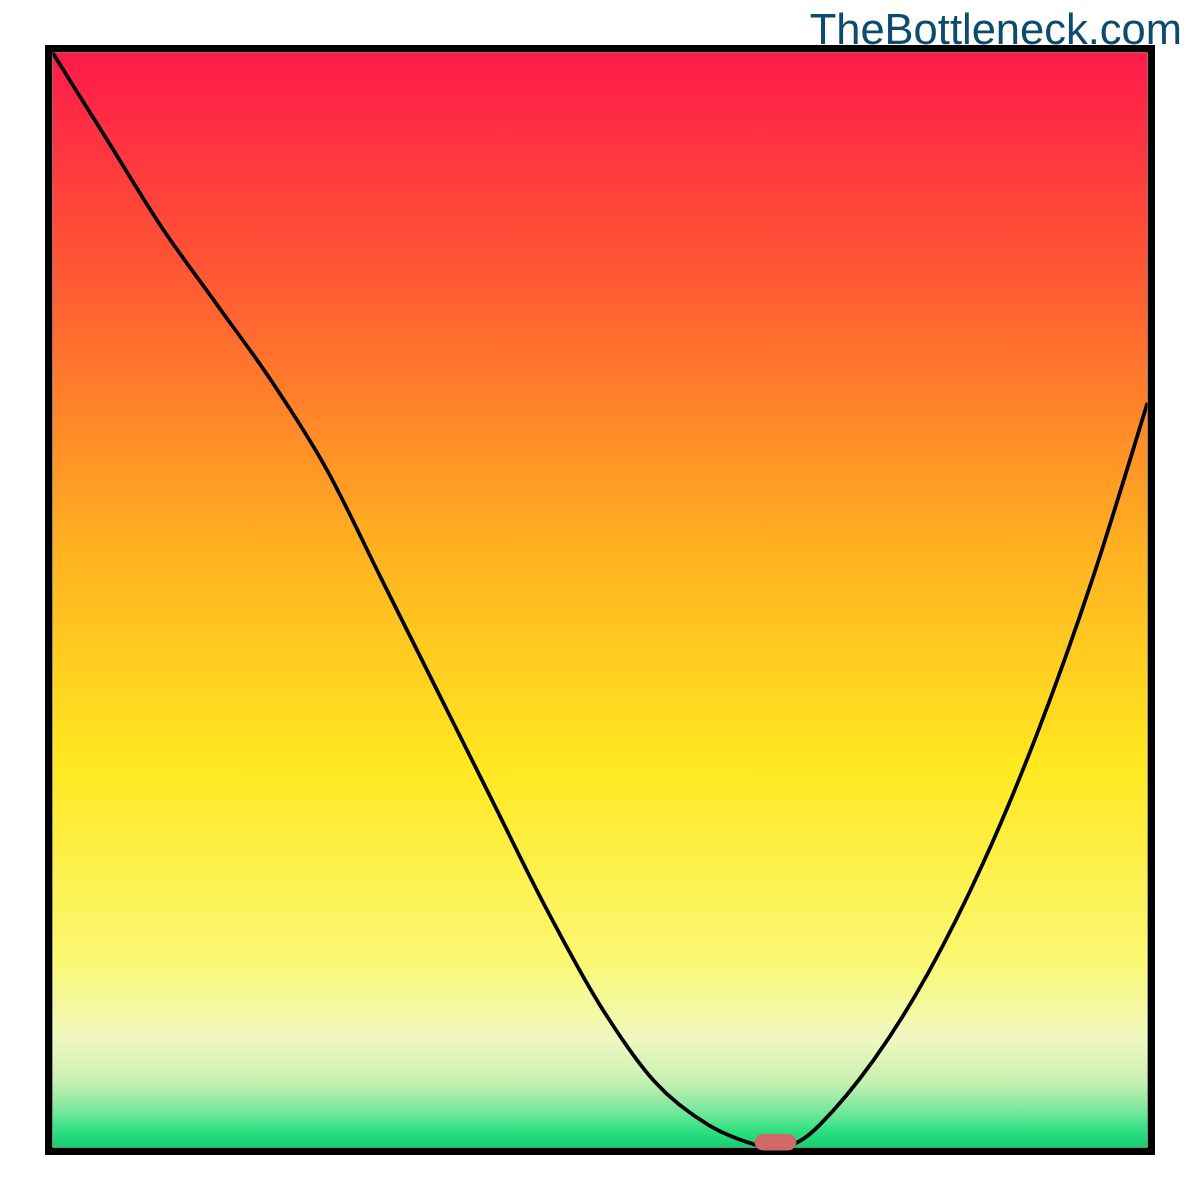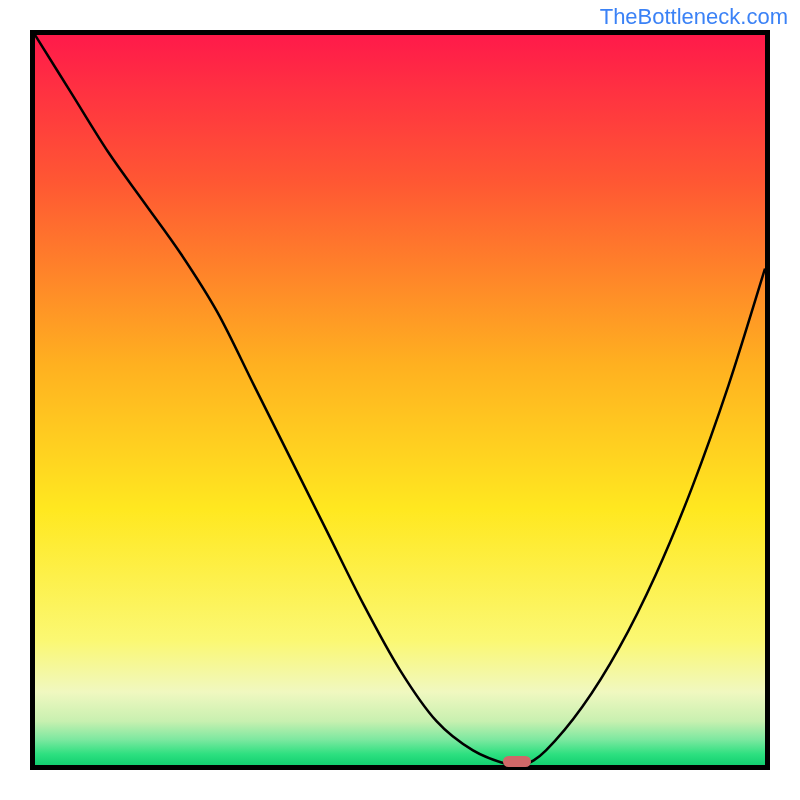--- a/index.html
+++ b/index.html
@@ -7,22 +7,22 @@
     padding: 0;
     width: 800px;
     height: 800px;
     position: relative;
     font-family: Arial, sans-serif;
   }
   .watermark {
     position: absolute;
     top: 4px;
     right: 12px;
-    font-size: 22px;
-    color: #3b82f6;
+    font-size: 29px;
+    color: #0c4a6e;
     font-weight: 500;
     z-index: 10;
   }
   .frame {
     position: absolute;
     top: 30px;
     left: 30px;
     width: 740px;
     height: 740px;
     border: 5px solid #000;

